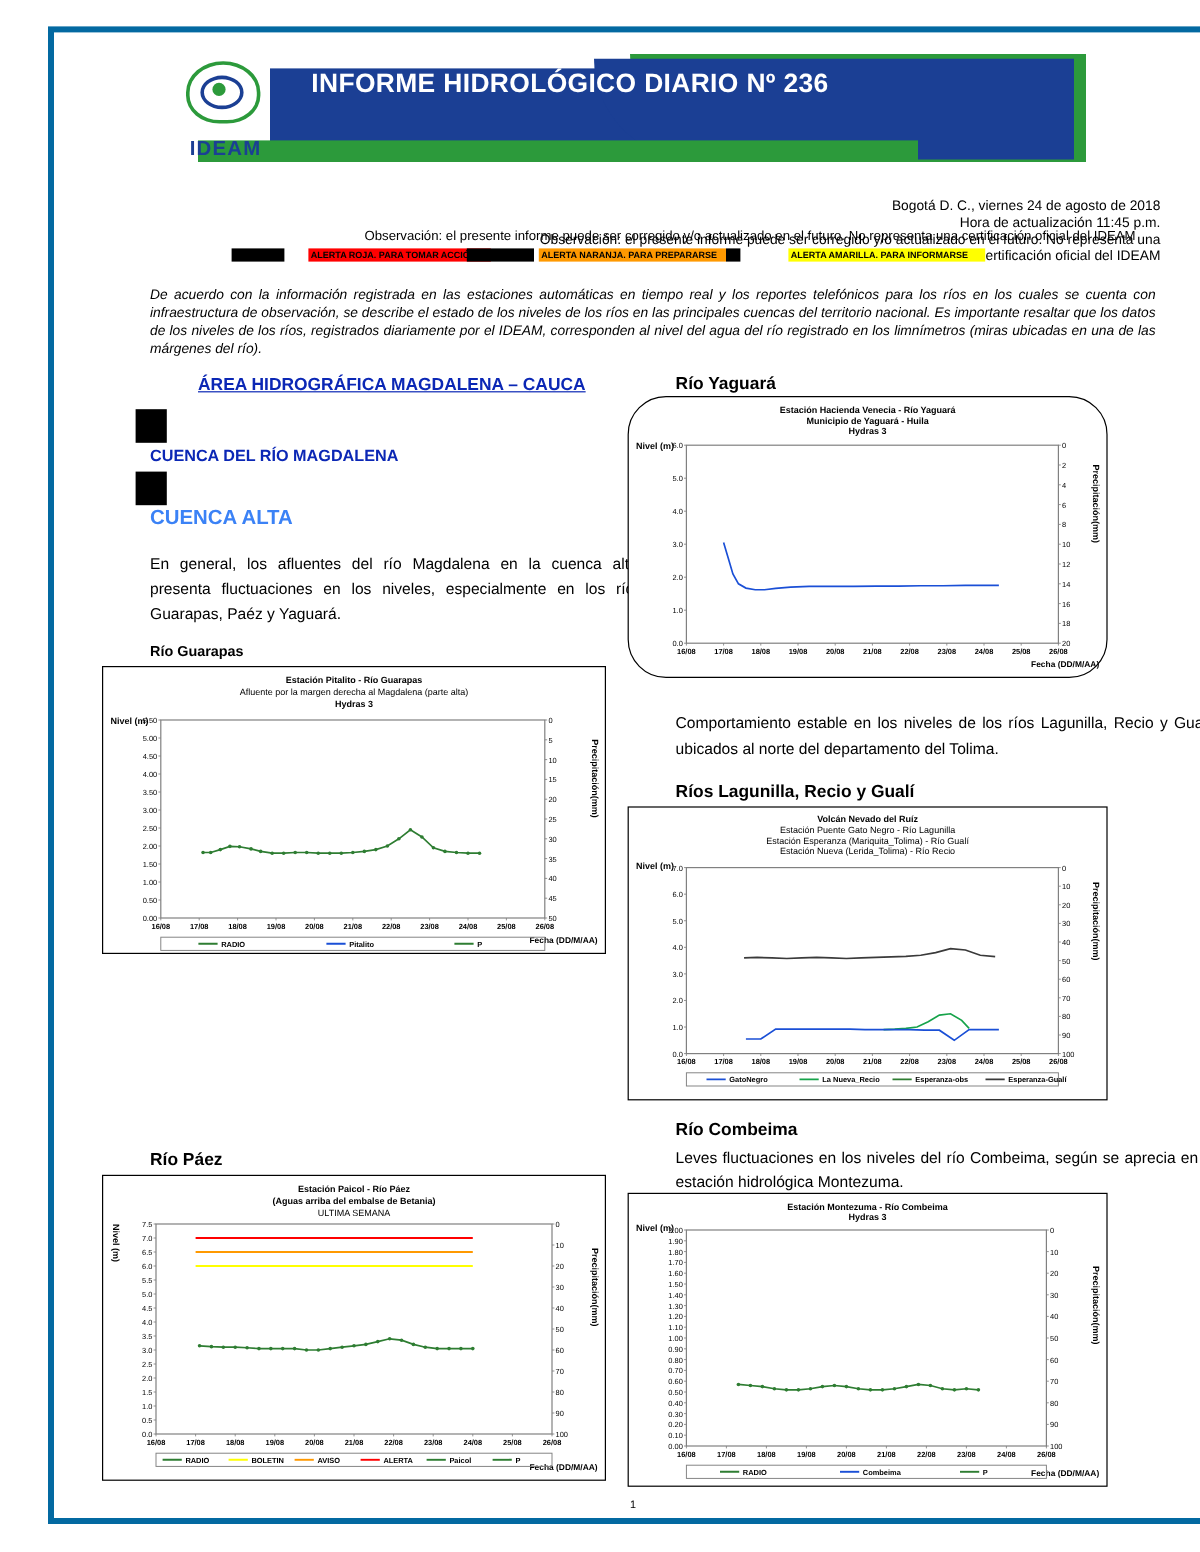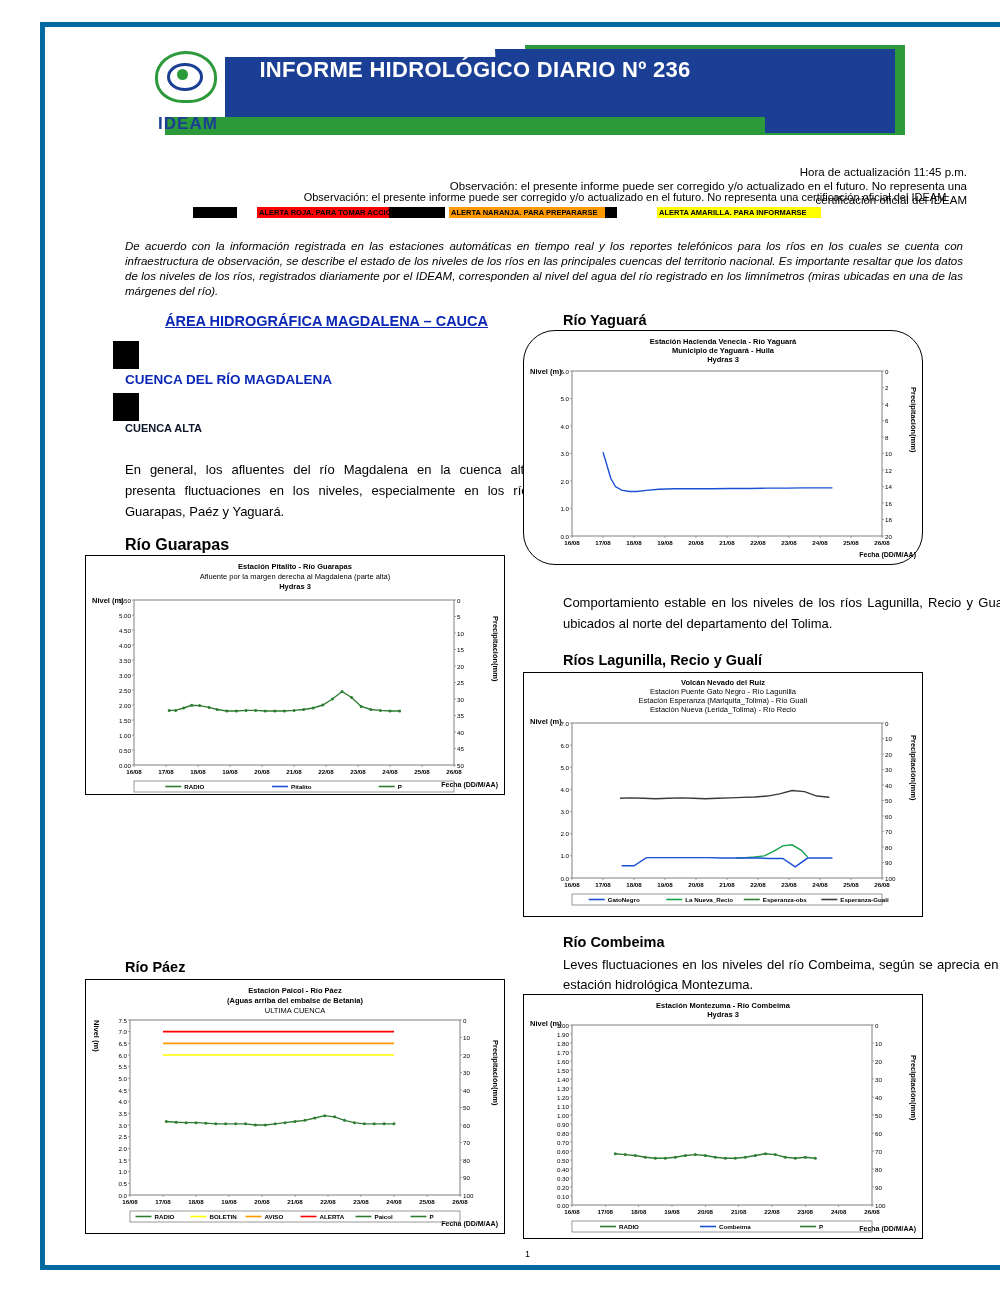--- a/index.html
+++ b/index.html
@@ -93,31 +93,31 @@
     position:absolute;left:120px;top:286px;
     color:#0b27b5;font-weight:bold;font-size:14.5px;
     text-decoration:underline;
   }
   .h-cuenca{
     position:absolute;left:80px;top:345px;
     color:#0b27b5;font-weight:bold;font-size:13.5px;
   }
   .h-alta{
     position:absolute;left:80px;top:395px;
-    color:#0f172a;font-weight:bold;font-size:11px;
+    color:#3b82f6;font-weight:bold;font-size:17px;
   }
   .sqblk{position:absolute;background:#000;}
   .sq1{left:68px;top:314px;width:26px;height:28px;}
   .sq2{left:68px;top:366px;width:26px;height:28px;}
 
   .para-left{
     position:absolute;left:80px;top:432px;width:410px;
     font-size:13px;line-height:21px;text-align:justify;
   }
-  .sub-left-1{position:absolute;left:80px;top:509px;font-size:16px;font-weight:bold;}
+  .sub-left-1{position:absolute;left:80px;top:509px;font-size:12px;font-weight:bold;}
   .sub-left-2{position:absolute;left:80px;top:932px;font-size:14.5px;font-weight:bold;}
 
   .sub-right-1{position:absolute;left:518px;top:285px;font-size:14.5px;font-weight:bold;}
   .para-right-1{
     position:absolute;left:518px;top:565px;width:450px;
     font-size:13px;line-height:21px;text-align:justify;
   }
   .sub-right-2{position:absolute;left:518px;top:625px;font-size:14.5px;font-weight:bold;}
   .sub-right-3{position:absolute;left:518px;top:907px;font-size:14.5px;font-weight:bold;}
   .para-right-2{
@@ -158,20 +158,21 @@
   <div class="banner-title">INFORME HIDROLÓGICO DIARIO Nº 236</div>
 
   <div class="logo">
     <div class="swirl"></div>
     <div class="eye"></div>
     <div class="pupil"></div>
     <div class="name">IDEAM</div>
   </div>
 
   <div class="meta">
+    <div>Bogotá D. C., viernes 24 de agosto de 2018</div>
     <div>Hora de actualización 11:45 p.m.</div>
     <div>Observación: el presente informe puede ser corregido y/o actualizado en el futuro. No representa una certificación oficial del IDEAM</div>
   </div>
   <div class="obs">Observación: el presente informe puede ser corregido y/o actualizado en el futuro. No representa una certificación oficial del IDEAM</div>
 
   <div class="alerts">
     <div class="alert red">ALERTA ROJA. PARA TOMAR ACCIÓN</div>
     <div class="alert orange">ALERTA NARANJA. PARA PREPARARSE</div>
     <div class="alert yellow">ALERTA AMARILLA. PARA INFORMARSE</div>
   </div>
@@ -308,21 +309,21 @@
         <line x1="186" y1="230.5" x2="202" y2="230.5" stroke="#1a4fd6" stroke-width="1.6"></line>
         <text x="205" y="232.8" font-size="6.2" text-anchor="start" font-weight="bold" font-family="&quot;Liberation Sans&quot;, sans-serif">Pitalito</text>
         <line x1="292.6666666666667" y1="230.5" x2="308.6666666666667" y2="230.5" stroke="#2e7d32" stroke-width="1.6"></line>
         <text x="311.6666666666667" y="232.8" font-size="6.2" text-anchor="start" font-weight="bold" font-family="&quot;Liberation Sans&quot;, sans-serif">P</text>
       </svg>
   </div>
 
   <div class="chart" style="left:40px;top:952px;width:420px;height:255px;">
     <div class="ct" style="top:6px;">Estación Paicol  - Río Páez</div>
     <div class="ct" style="top:16px;">(Aguas arriba del embalse de Betania)</div>
-    <div class="ct sub" style="top:26px;">ULTIMA CUENCA</div>
+    <div class="ct sub" style="top:26px;">ULTIMA SEMANA</div>
     <div class="ylab-r" style="left:6px;top:40px;writing-mode:vertical-rl;">Nivel (m)</div>
     <div class="ylab-r" style="right:4px;top:60px;">Precipitación(mm)</div>
     <div class="xlab" style="right:6px;bottom:6px;">Fecha (DD/M/AA)</div>
     <svg id="svg-paez" width="420" height="255" style="position:absolute;left:0;top:0;">
         <rect x="44" y="40" width="330" height="175" fill="none" stroke="#808080" stroke-width="1"></rect>
         <text x="41" y="217.5" font-size="6.2" text-anchor="end" font-family="&quot;Liberation Sans&quot;, sans-serif">0.0</text>
         <line x1="42" y1="215" x2="44" y2="215" stroke="#808080" stroke-width="0.7"></line>
         <text x="41" y="205.83333333333334" font-size="6.2" text-anchor="end" font-family="&quot;Liberation Sans&quot;, sans-serif">0.5</text>
         <line x1="42" y1="203.33333333333334" x2="44" y2="203.33333333333334" stroke="#808080" stroke-width="0.7"></line>
         <text x="41" y="194.16666666666666" font-size="6.2" text-anchor="end" font-family="&quot;Liberation Sans&quot;, sans-serif">1.0</text>

